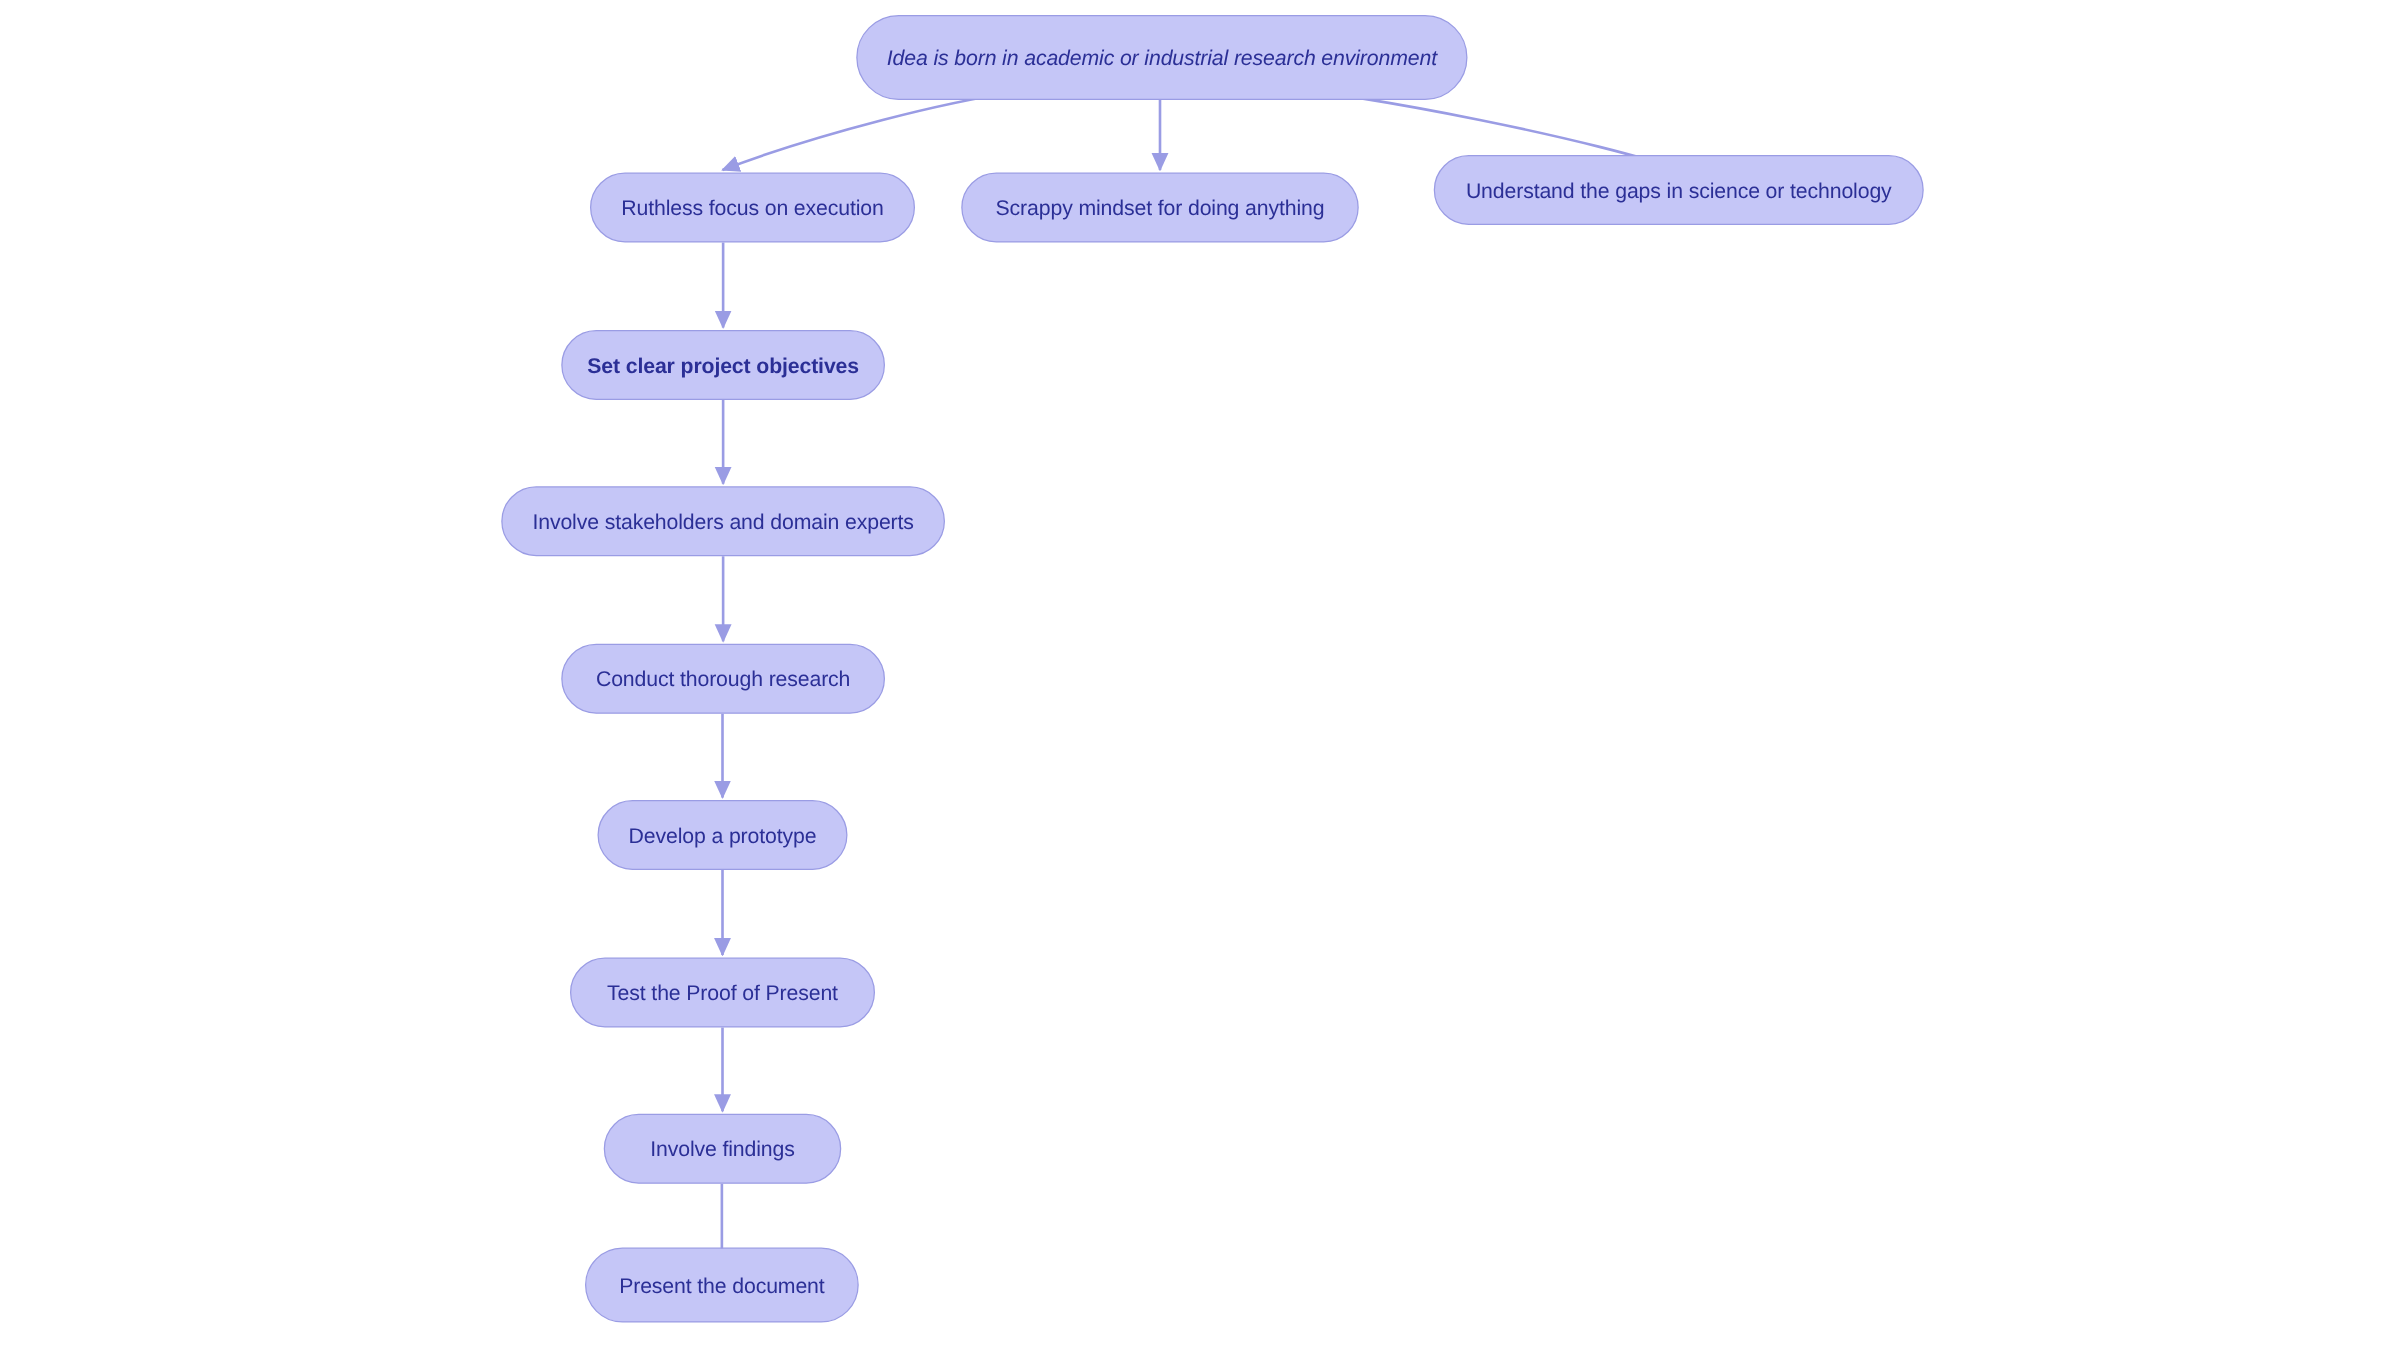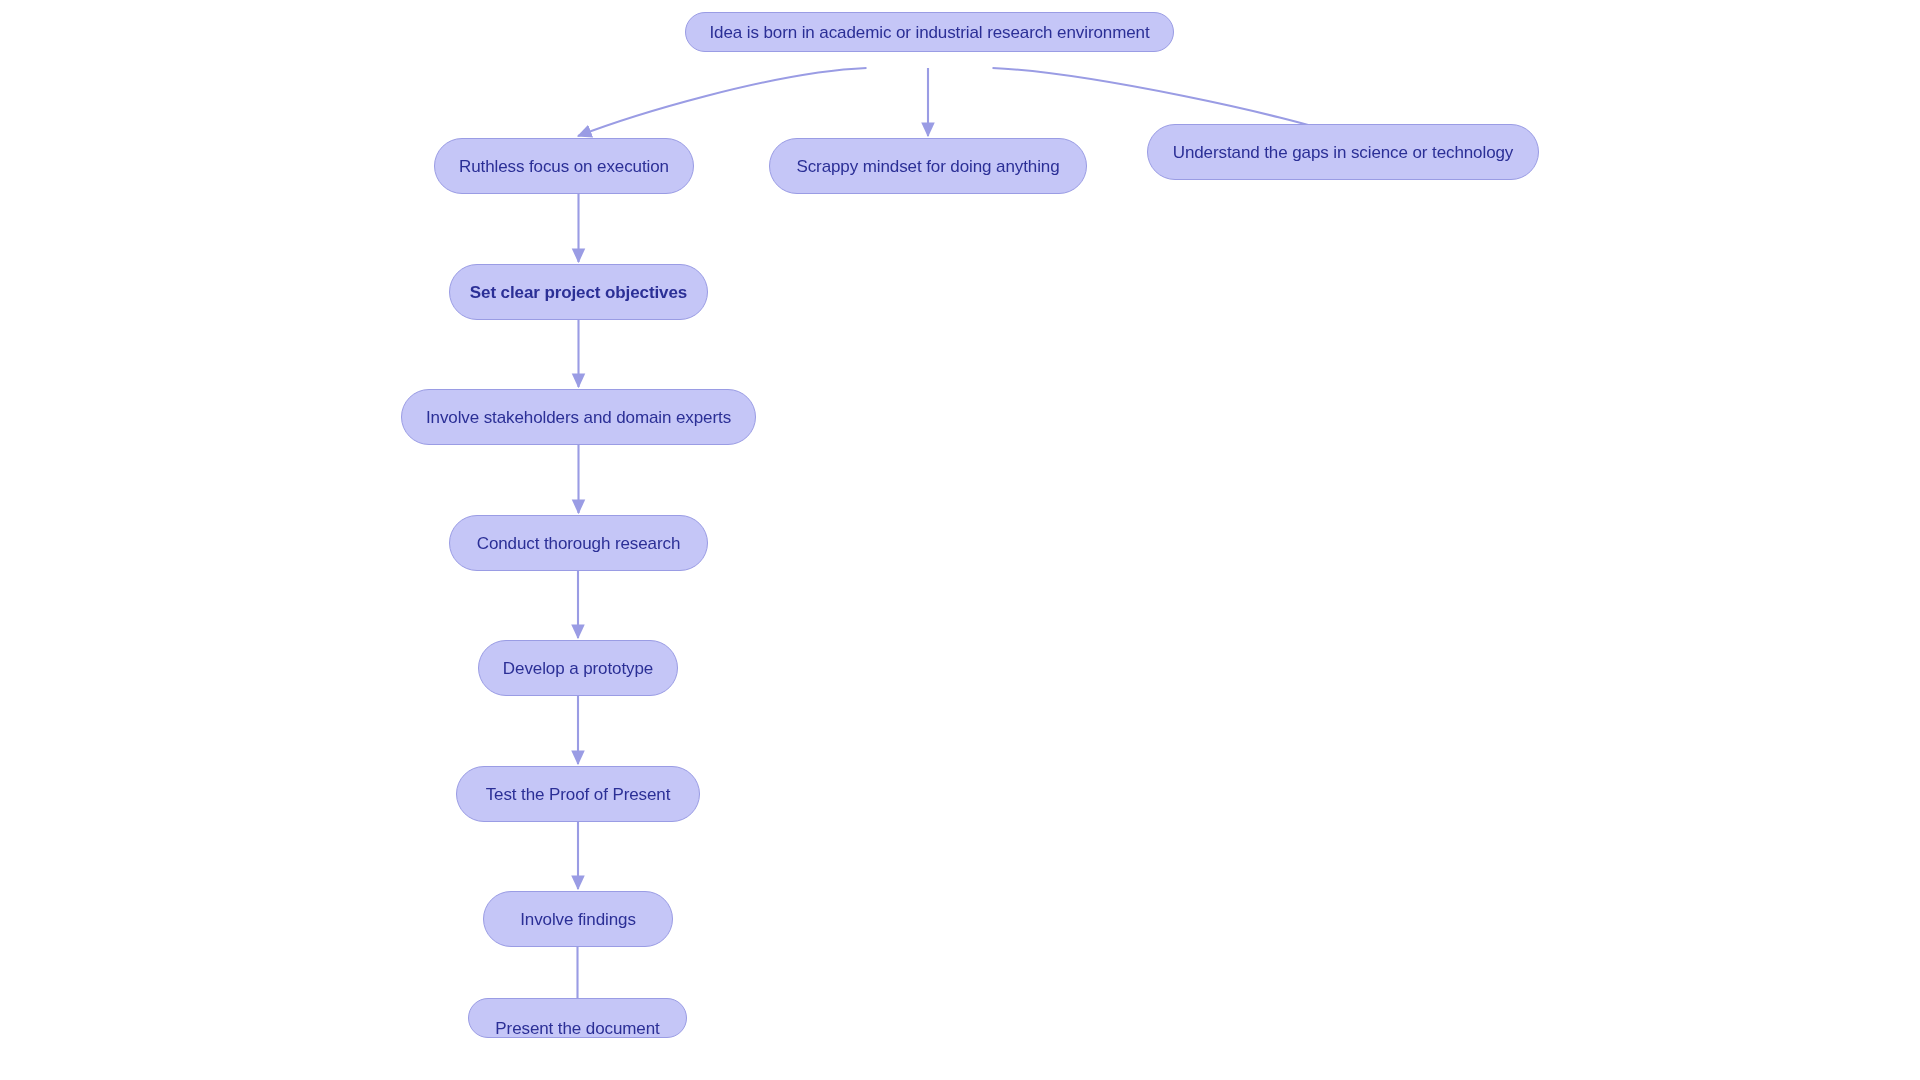--- a/index.html
+++ b/index.html
@@ -70,24 +70,24 @@
         <path d="M 578.5 320 L 578.5 387" marker-end="url(#arrowhead)"></path>
         <path d="M 578.5 445 L 578.5 513" marker-end="url(#arrowhead)"></path>
         <path d="M 578 571 L 578 638" marker-end="url(#arrowhead)"></path>
         <path d="M 578 696 L 578 764" marker-end="url(#arrowhead)"></path>
         <path d="M 578 822 L 578 889" marker-end="url(#arrowhead)"></path>
         <path d="M 577.5 947 L 577.5 1015" marker-end="url(#arrowhead)"></path>
       </g>
   </svg>
 
   <div id="nodes-layer">
-      <div class="node" style="left: 685px; top: 12px; width: 489px; height: 40px;">
+      <div class="node" style="left: 685px; top: 12px; width: 489px; height: 68px; font-style: italic;">
         <span class="node-label">Idea is born in academic or industrial research environment</span>
       </div>
-      <div class="node" style="left: 434px; top: 138px; width: 260px; height: 56px;">
+      <div class="node" style="left: 472px; top: 138px; width: 260px; height: 56px;">
         <span class="node-label">Ruthless focus on execution</span>
       </div>
       <div class="node" style="left: 769px; top: 138px; width: 318px; height: 56px;">
         <span class="node-label">Scrappy mindset for doing anything</span>
       </div>
       <div class="node" style="left: 1147px; top: 124px; width: 392px; height: 56px;">
         <span class="node-label">Understand the gaps in science or technology</span>
       </div>
       <div class="node" style="left: 449px; top: 264px; width: 259px; height: 56px; font-weight: bold;">
         <span class="node-label">Set clear project objectives</span>
@@ -100,18 +100,18 @@
       </div>
       <div class="node" style="left: 478px; top: 640px; width: 200px; height: 56px;">
         <span class="node-label">Develop a prototype</span>
       </div>
       <div class="node" style="left: 456px; top: 766px; width: 244px; height: 56px;">
         <span class="node-label">Test the Proof of Present</span>
       </div>
       <div class="node" style="left: 483px; top: 891px; width: 190px; height: 56px;">
         <span class="node-label">Involve findings</span>
       </div>
-      <div class="node" style="left: 468px; top: 998px; width: 219px; height: 40px; align-items: flex-end;">
+      <div class="node" style="left: 468px; top: 998px; width: 219px; height: 60px;">
         <span class="node-label">Present the document</span>
       </div>
     </div>
 
 </div>
 
 </body></html>

